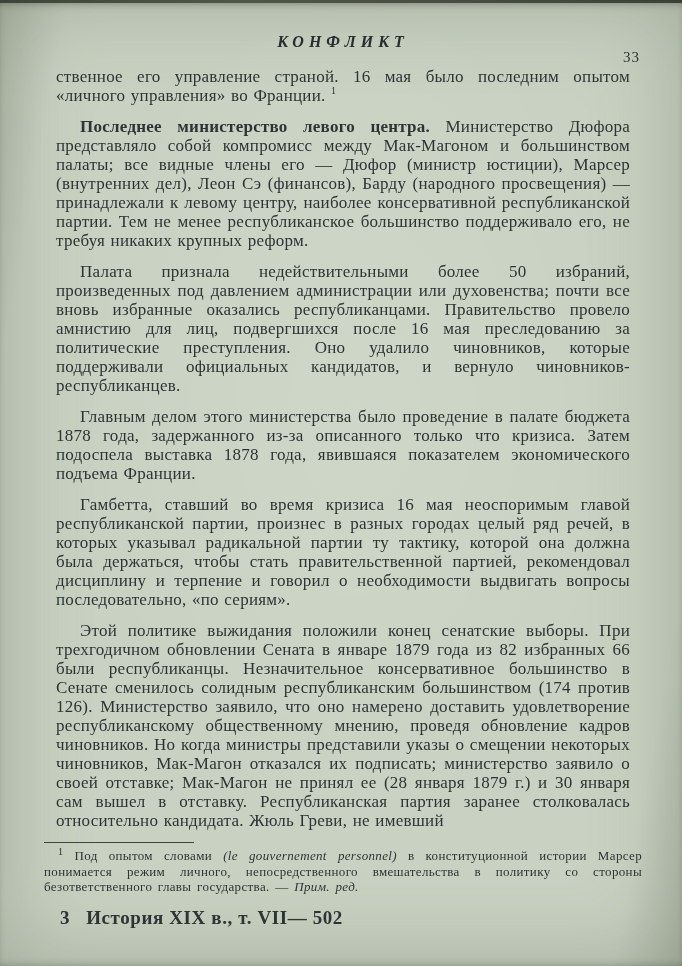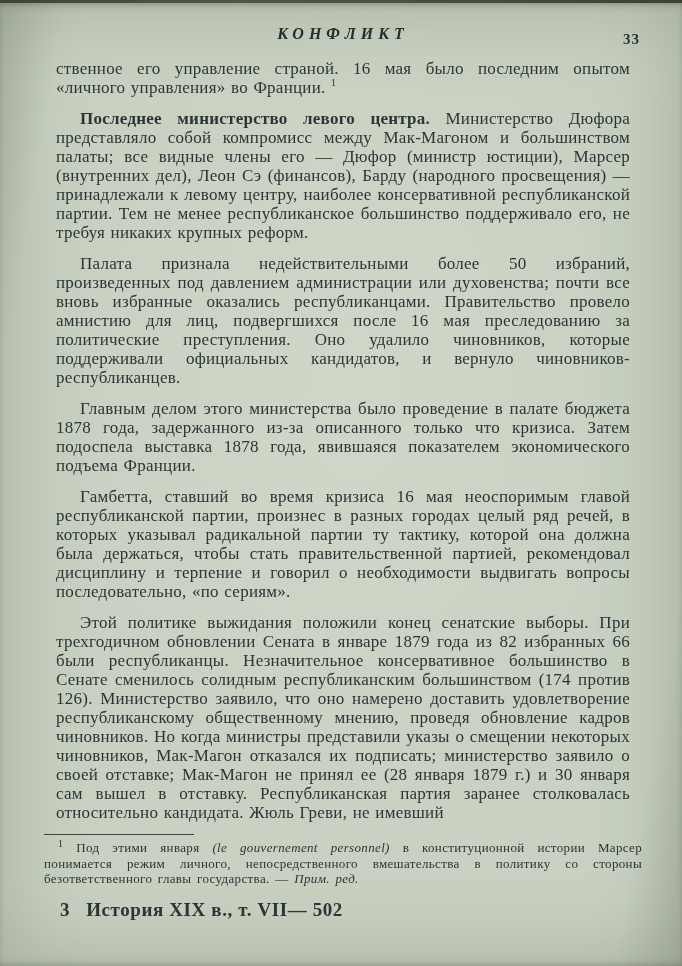--- a/index.html
+++ b/index.html
@@ -26,41 +26,41 @@
   }
   .top-edge {
     position: absolute;
     top: 0; left: 0;
     width: 100%; height: 3px;
     background: linear-gradient(90deg, #33382e 0%, #454b3e 35%, #3a4036 70%, #2e332b 100%);
     opacity: 0.85;
   }
   .content {
     position: relative;
-    padding: 25px 40px 0 44px;
+    padding: 33px 40px 0 44px;
   }
   .header {
     position: relative;
     height: 22px;
     margin-bottom: 11px;
   }
   .running-title {
     display: block;
     text-align: center;
     font-weight: 700;
     font-style: italic;
     letter-spacing: 5px;
     font-size: 16px;
     color: #262e30;
   }
   .page-number {
     position: absolute;
     right: 2px;
-    top: 6px;
-    font-weight: 700;
+    top: 16px;
+    font-weight: 400;
     font-size: 15px;
     letter-spacing: 1px;
   }
   .body-text {
     text-align: justify;
     font-size: 17px;
     line-height: 19px;
     letter-spacing: 0.25px;
     word-spacing: 1px;
   }
@@ -108,18 +108,18 @@
         <p class="para"><span>ственное его управление страной. 16 мая было последним опытом «личного управления» во Франции. </span><sup>1</sup></p>
         <p class="para indent"><span class="b">Последнее министерство левого центра. </span><span>Министерство Дюфора представляло собой компромисс между Мак-Магоном и большинством палаты; все видные члены его — Дюфор (министр юстиции), Марсер (внутренних дел), Леон Сэ (финансов), Барду (народного просвещения) — принадлежали к левому центру, наиболее консервативной республиканской партии. Тем не менее республиканское большинство поддерживало его, не требуя никаких крупных реформ.</span></p>
         <p class="para indent"><span>Палата признала недействительными более 50 избраний, произведенных под давлением администрации или духовенства; почти все вновь избранные оказались республиканцами. Правительство провело амнистию для лиц, подвергшихся после 16 мая преследованию за политические преступления. Оно удалило чиновников, которые поддерживали официальных кандидатов, и вернуло чиновников-республиканцев.</span></p>
         <p class="para indent"><span>Главным делом этого министерства было проведение в палате бюджета 1878 года, задержанного из-за описанного только что кризиса. Затем подоспела выставка 1878 года, явившаяся показателем экономического подъема Франции.</span></p>
         <p class="para indent"><span>Гамбетта, ставший во время кризиса 16 мая неоспоримым главой республиканской партии, произнес в разных городах целый ряд речей, в которых указывал радикальной партии ту тактику, которой она должна была держаться, чтобы стать правительственной партией, рекомендовал дисциплину и терпение и говорил о необходимости выдвигать вопросы последовательно, «по сериям».</span></p>
         <p class="para indent"><span>Этой политике выжидания положили конец сенатские выборы. При трехгодичном обновлении Сената в январе 1879 года из 82 избранных 66 были республиканцы. Незначительное консервативное большинство в Сенате сменилось солидным республиканским большинством (174 против 126). Министерство заявило, что оно намерено доставить удовлетворение республиканскому общественному мнению, проведя обновление кадров чиновников. Но когда министры представили указы о смещении некоторых чиновников, Мак-Магон отказался их подписать; министерство заявило о своей отставке; Мак-Магон не принял ее (28 января 1879 г.) и 30 января сам вышел в отставку. Республиканская партия заранее столковалась относительно кандидата. Жюль Греви, не имевший</span></p>
       </div>
 
     <hr class="footnote-rule">
 
-    <div class="footnote" id="footnote"><sup>1</sup><span> Под этими января </span><span class="i">(le gouvernement personnel)</span><span> в конституционной истории Марсер понимается режим личного, непосредственного вмешательства в политику со стороны безответственного главы государства. — </span><span class="i">Прим. ред.</span></div>
+    <div class="footnote" id="footnote"><sup>1</sup><span> Под опытом словами </span><span class="i">(le gouvernement personnel)</span><span> в конституционной истории Марсер понимается режим личного, непосредственного вмешательства в политику со стороны безответственного главы государства. — </span><span class="i">Прим. ред.</span></div>
 
     <div class="signature">3   История XIX в., т. VII— 502</div>
 
   </div>
 </div>
 
 </body></html>

